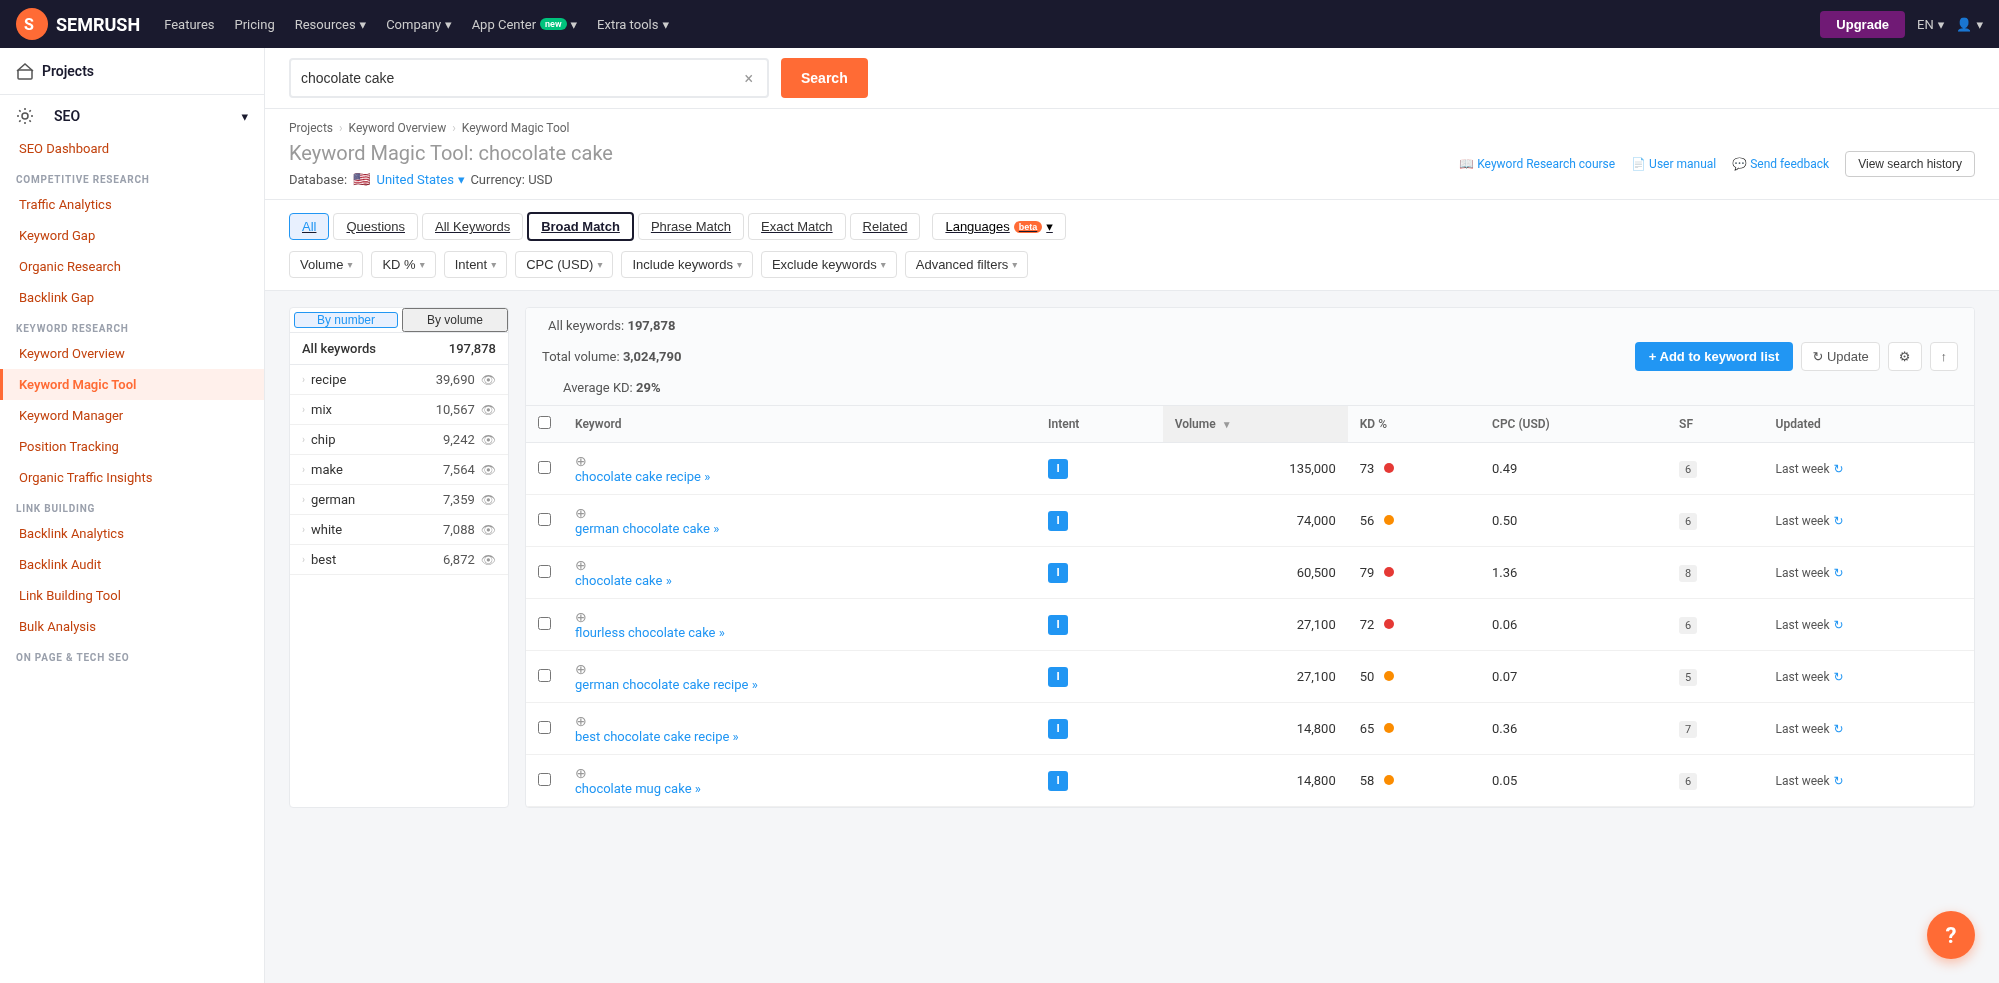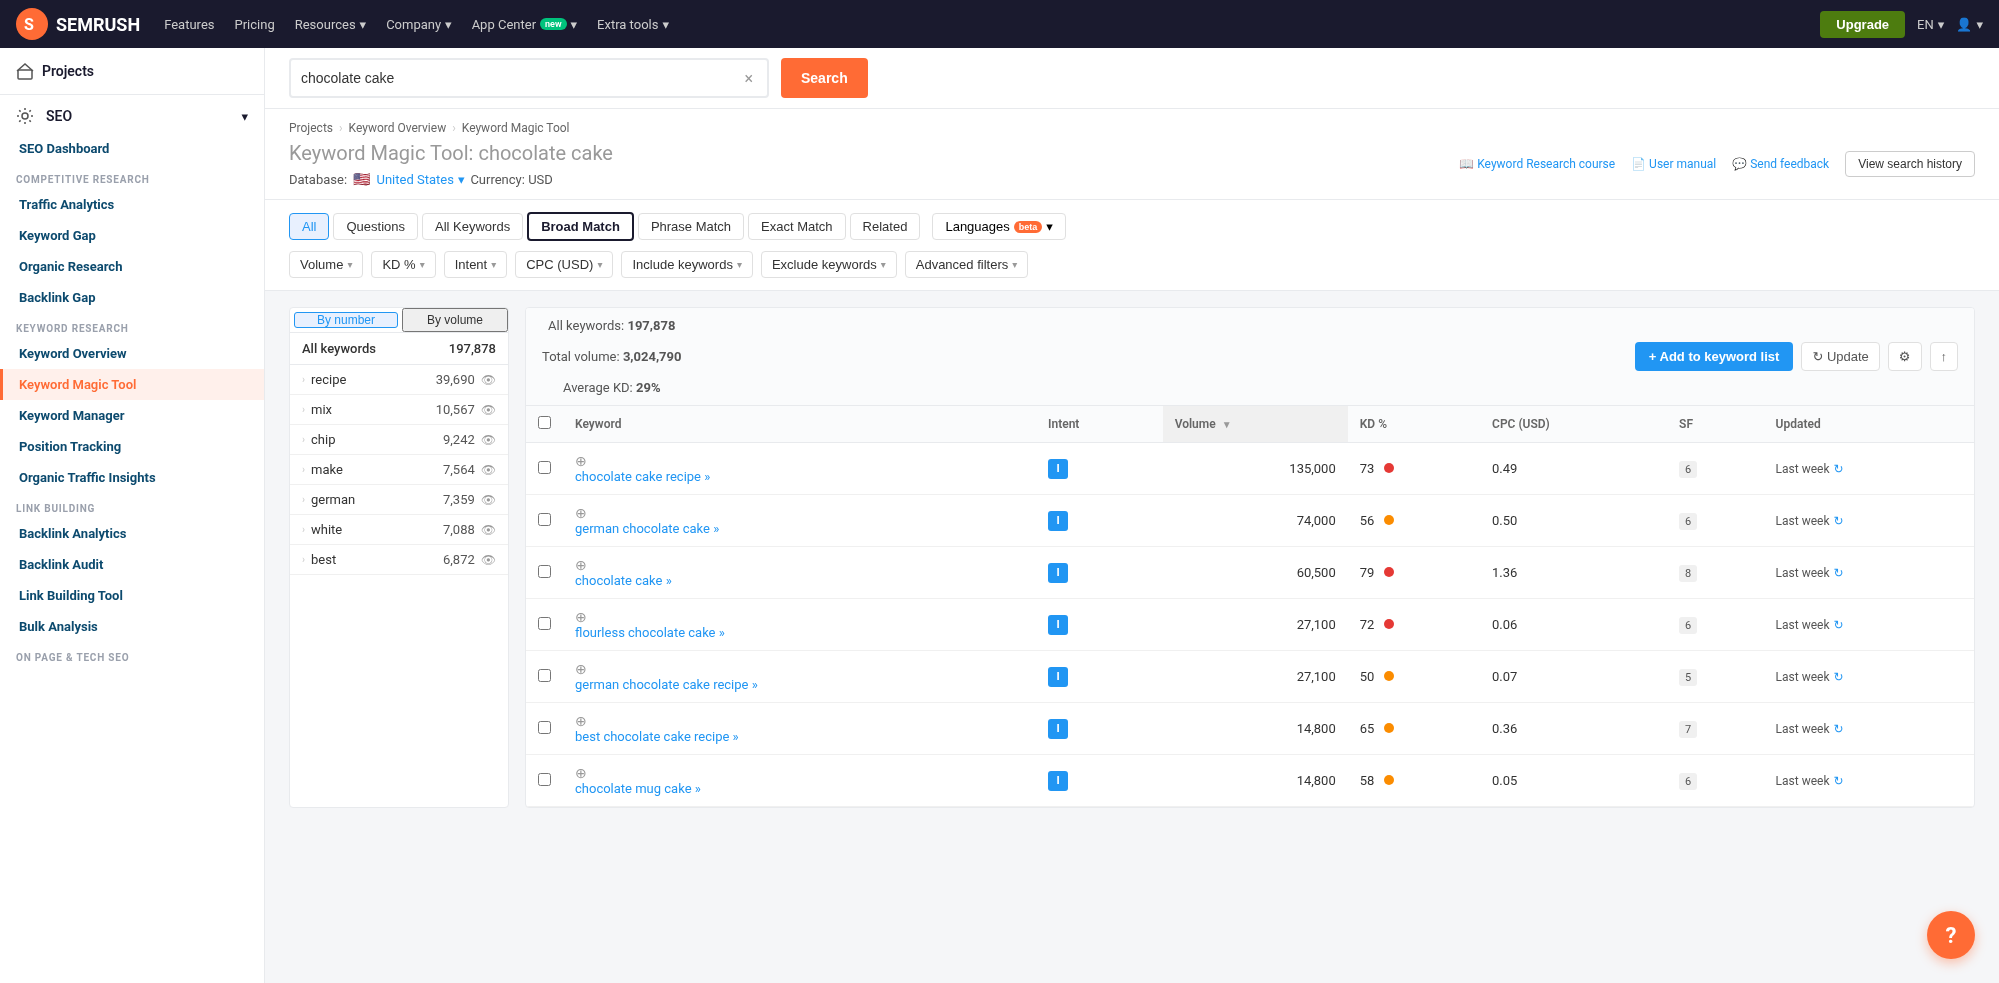--- a/index.html
+++ b/index.html
@@ -6,35 +6,35 @@
     body { font-family: -apple-system, BlinkMacSystemFont, 'Segoe UI', Roboto, Arial, sans-serif; font-size: 13px; background: #f5f6f8; color: #1a1a2e; }
 
     
     .top-nav { background: #1a1a2e; display: flex; align-items: center; height: 48px; padding: 0 16px; gap: 24px; position: relative; z-index: 100; }
     .top-nav-logo { display: flex; align-items: center; gap: 8px; color: white; font-weight: 700; font-size: 18px; }
     .logo-icon { width: 32px; height: 32px; }
     .top-nav-links { display: flex; align-items: center; gap: 20px; flex: 1; }
     .top-nav-link { color: #ccc; font-size: 13px; cursor: pointer; display: flex; align-items: center; gap: 4px; }
     .badge-new { background: #00c27c; color: white; font-size: 9px; padding: 1px 5px; border-radius: 8px; font-weight: 600; }
     .top-nav-right { display: flex; align-items: center; gap: 12px; margin-left: auto; }
-    .upgrade-btn { background: #4d7c0f; color: white; border: none; padding: 6px 16px; border-radius: 4px; font-size: 13px; font-weight: 600; cursor: pointer; text-align: right; }
+    .upgrade-btn { background: #701a75; color: white; border: none; padding: 6px 16px; border-radius: 4px; font-size: 13px; font-weight: 600; cursor: pointer; text-align: right; }
     .top-nav-lang { color: #ccc; font-size: 13px; cursor: pointer; display: flex; align-items: center; gap: 4px; }
     .top-nav-user { color: #ccc; font-size: 13px; cursor: pointer; display: flex; align-items: center; gap: 4px; }
 
     
     .app-layout { display: flex; height: calc(100vh - 48px); }
 
     
     .sidebar { width: 265px; background: #fff; border-right: 1px solid #e8eaed; overflow-y: auto; flex-shrink: 0; }
     .sidebar-projects { display: flex; align-items: center; gap: 8px; padding: 14px 16px; border-bottom: 1px solid #e8eaed; font-weight: 600; font-size: 14px; cursor: pointer; }
     .sidebar-projects svg { width: 18px; height: 18px; }
     .sidebar-seo-header { display: flex; align-items: center; justify-content: space-between; padding: 12px 16px 8px; cursor: pointer; }
-    .sidebar-seo-label { display: flex; align-items: center; gap: 12px; font-weight: 600; font-size: 14px; }
+    .sidebar-seo-label { display: flex; align-items: center; gap: 20px; font-weight: 600; font-size: 14px; }
     .sidebar-section-title { font-size: 10px; font-weight: 700; color: #9aa0ac; text-transform: uppercase; padding: 10px 16px 4px; letter-spacing: 0.8px; }
-    .sidebar-item { display: flex; align-items: center; padding: 8px 16px; font-size: 13px; color: #0c4a6e; cursor: pointer; border-left: 3px solid transparent; font-weight: bold; }
+    .sidebar-item { display: flex; align-items: center; padding: 8px 16px; font-size: 13px; color: #c2410c; cursor: pointer; border-left: 3px solid transparent; }
     .sidebar-item.active { background: #fff0eb; color: #ff6b35; border-left: 3px solid #ff6b35; font-weight: 600; }
 
     
     .main-content { flex: 1; display: flex; flex-direction: column; overflow: hidden; }
 
     
     .search-bar-area { background: #fff; padding: 10px 24px; border-bottom: 1px solid #e8eaed; display: flex; align-items: center; gap: 12px; }
     .search-input-wrap { display: flex; align-items: center; border: 2px solid #e8eaed; border-radius: 4px; padding: 0 10px; height: 40px; width: 480px; background: white; }
     .search-input { border: none; outline: none; font-size: 14px; flex: 1; color: #333; }
     .search-clear { color: #999; cursor: pointer; font-size: 16px; margin-right: 4px; }
@@ -50,21 +50,21 @@
     .page-title { font-size: 20px; font-weight: 600; color: #333; }
     .page-title span { color: #999; font-weight: 400; }
     .page-title-links { display: flex; align-items: center; gap: 16px; }
     .page-link { font-size: 12px; color: #2196f3; cursor: pointer; display: flex; align-items: center; gap: 4px; }
     .page-meta { margin-top: 6px; font-size: 13px; color: #555; display: flex; align-items: center; gap: 6px; }
     .db-link { color: #2196f3; cursor: pointer; display: flex; align-items: center; gap: 4px; }
     .view-history-btn { border: 1px solid #ccc; background: white; padding: 5px 12px; border-radius: 4px; font-size: 12px; cursor: pointer; color: #333; }
 
     
     .filters-area { background: #fff; padding: 12px 24px; border-bottom: 1px solid #e8eaed; }
-    .filter-tabs { display: flex; align-items: center; gap: 4px; margin-bottom: 10px; flex-wrap: wrap; }
+    .filter-tabs { display: flex; align-items: center; gap: 4px; margin-bottom: 10px; flex-wrap: wrap; text-decoration: underline; }
     .filter-tab { padding: 5px 12px; border: 1px solid #e0e0e0; border-radius: 4px; font-size: 13px; cursor: pointer; background: white; color: #333; }
     .filter-tab.active-tab { background: white; border: 2px solid #1a1a2e; font-weight: 600; color: #1a1a2e; }
     .filter-tab.all-tab { background: #e8f0fe; border: 1px solid #2196f3; color: #2196f3; }
     .lang-btn { display: flex; align-items: center; gap: 4px; padding: 5px 12px; border: 1px solid #e0e0e0; border-radius: 4px; font-size: 13px; cursor: pointer; background: white; margin-left: 8px; }
     .beta-badge { background: #ff6b35; color: white; font-size: 9px; padding: 1px 5px; border-radius: 8px; font-weight: 600; }
     .filter-dropdowns { display: flex; gap: 8px; flex-wrap: wrap; }
     .filter-dropdown { display: flex; align-items: center; gap: 4px; padding: 5px 10px; border: 1px solid #e0e0e0; border-radius: 4px; font-size: 13px; cursor: pointer; background: white; color: #333; }
     .chevron { font-size: 10px; color: #999; }
 
     

